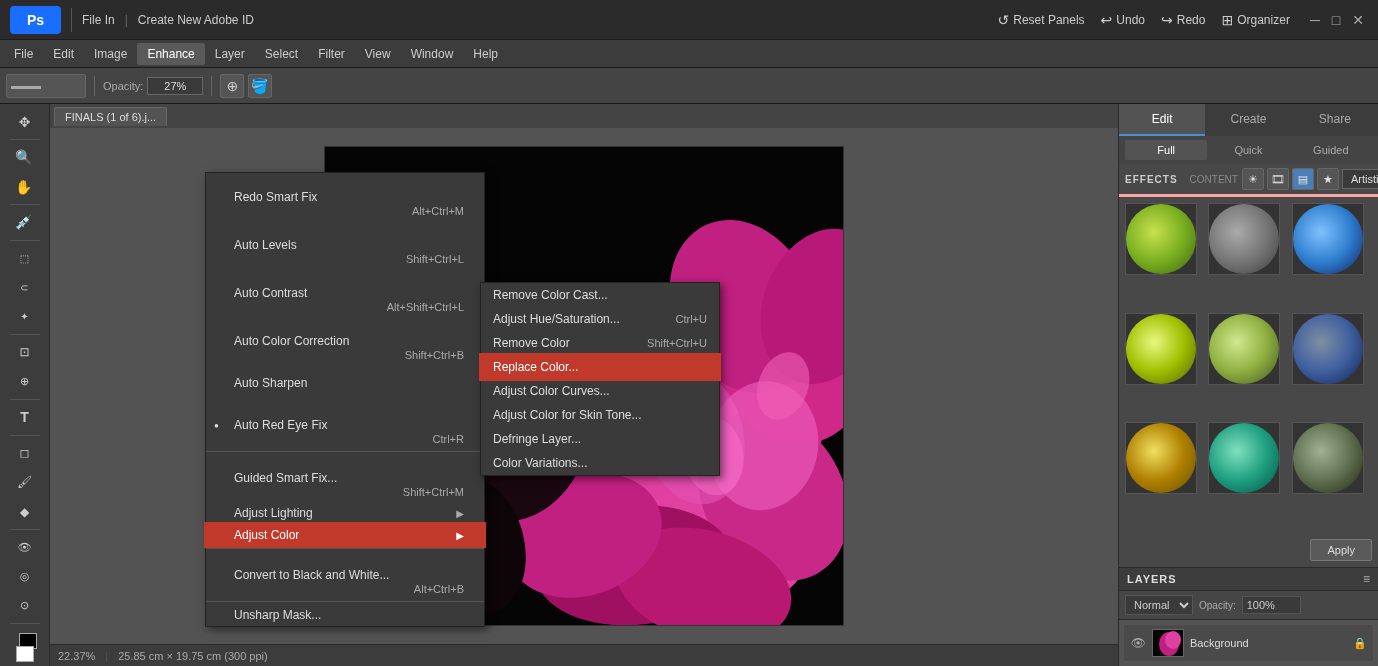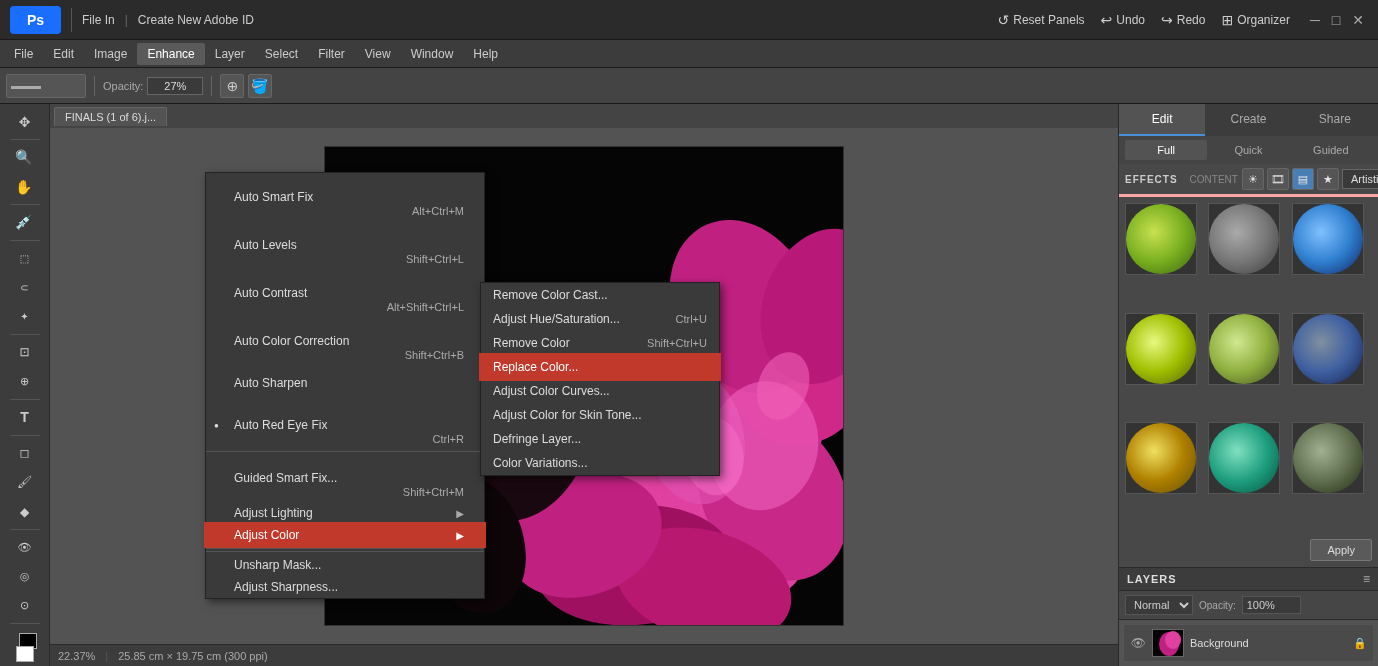--- a/index.html
+++ b/index.html
@@ -232,21 +232,21 @@
     </div>
     <div id="status-bar">
       <span>22.37%</span>
       <span style="color:#555;">|</span>
       <span>25.85 cm × 19.75 cm (300 ppi)</span>
     </div>
 
     <div id="enhance-menu">
 
       <div class="menu-row">
-        <span class="menu-label">Auto Smart Fix</span>
+        <span class="menu-label">Redo Smart Fix</span>
         <span class="menu-shortcut">Alt+Ctrl+M</span>
       </div>
       <div class="menu-row">
         <span class="menu-label">Auto Levels</span>
         <span class="menu-shortcut">Shift+Ctrl+L</span>
       </div>
       <div class="menu-row">
         <span class="menu-label">Auto Contrast</span>
         <span class="menu-shortcut">Alt+Shift+Ctrl+L</span>
       </div>
@@ -270,26 +270,27 @@
       </div>
       <div class="menu-row">
         <span class="menu-label">Adjust Lighting</span>
         <span class="menu-arrow">▶</span>
       </div>
       <div class="menu-row highlighted" style="outline: 2px solid #c0392b;">
         <span class="menu-label" style="color:white;">Adjust Color</span>
         <span class="menu-arrow" style="color:white;">▶</span>
       </div>
       <div class="menu-divider"></div>
+      <div class="menu-row">
+        <span class="menu-label">Convert to Black and White...</span>
+        <span class="menu-shortcut">Alt+Ctrl+B</span>
+      </div>
       <div class="menu-divider"></div>
       <div class="menu-row">
         <span class="menu-label">Unsharp Mask...</span>
-      </div>
-      <div class="menu-row">
-        <span class="menu-label">Adjust Sharpness...</span>
       </div>
     </div>
 
     <div id="adjust-color-submenu">
       <div class="submenu-row">
         <span class="submenu-label">Remove Color Cast...</span>
       </div>
       <div class="submenu-row">
         <span class="submenu-label">Adjust Hue/Saturation...</span>
         <span class="submenu-shortcut">Ctrl+U</span>

